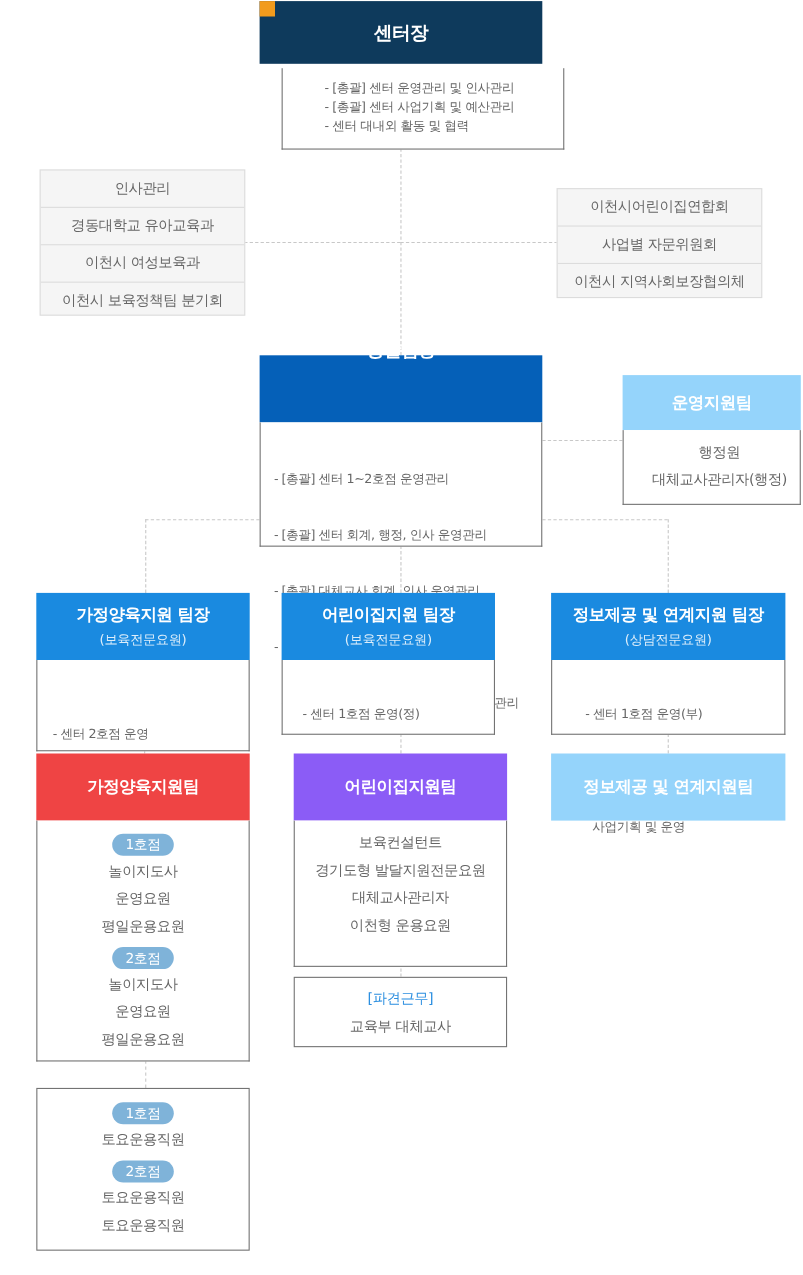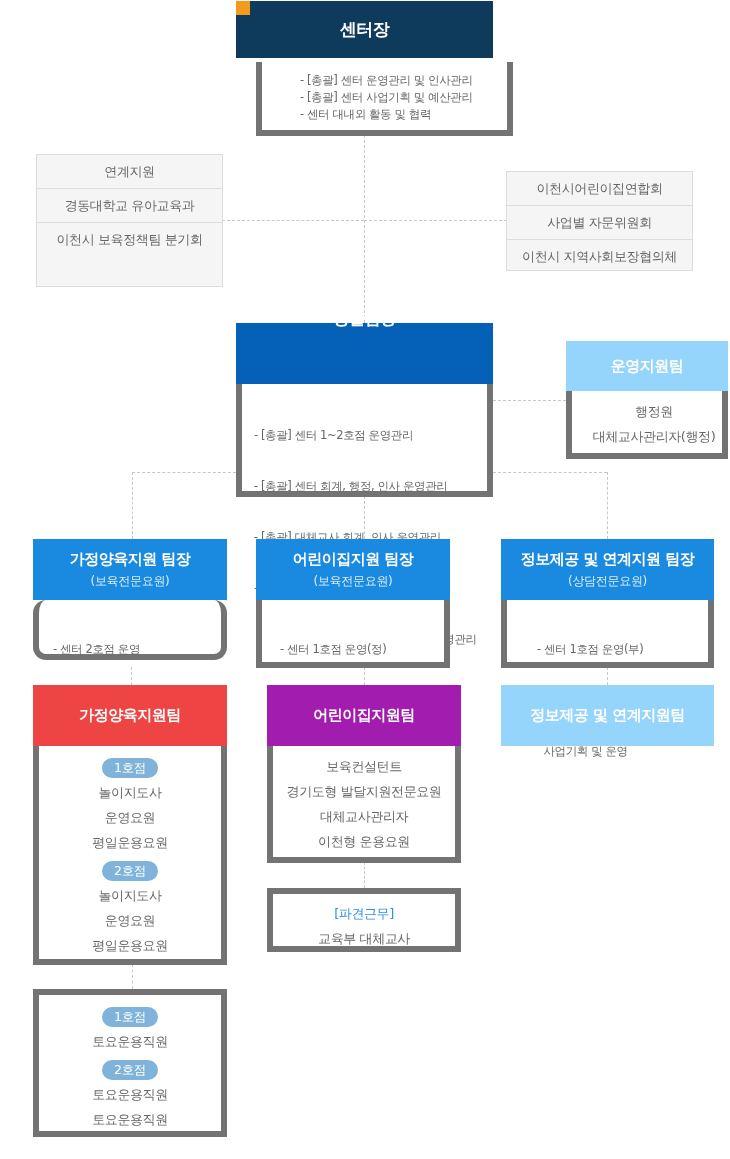--- a/index.html
+++ b/index.html
@@ -1,19 +1,19 @@
 <!DOCTYPE html>
 <html><head>
 <meta charset="utf-8">
 <style>
   html, body { margin:0; padding:0; background:#ffffff; }
   body { width:730px; height:1159px; position:relative; overflow:hidden;
          font-family:"DejaVu Sans","Liberation Sans",sans-serif; color:#666; }
   .abs { position:absolute; }
-  .box { position:absolute; background:#fff; border:6px solid #737373; box-sizing:border-box; }
+  .box { position:absolute; background:#fff; border:1px solid #737373; box-sizing:border-box; }
   .head { display:flex; flex-direction:column; align-items:center; justify-content:center; color:#fff; box-sizing:border-box; }
   .head .t { font-size:16px; font-weight:bold; letter-spacing:-0.5px; }
   .head .s { font-size:12px; margin-top:4px; opacity:0.85; letter-spacing:-0.3px; }
   .lines { font-size:11.5px; line-height:17px; color:#666; letter-spacing:-0.4px; }
   .lines div { white-space:nowrap; }
   .center-list { text-align:center; font-size:13px; color:#666; letter-spacing:-0.4px; }
   .center-list .row { line-height:25px; }
   .badge { display:inline-block; background:#7fb3d9; color:#fff; font-size:12.5px; border-radius:11px;
            padding:0 12px; line-height:20px; margin:3px 0 2px; }
   .blue-text { color:#2c8fe0; }
@@ -48,22 +48,23 @@
   </div>
   <div style="position:absolute; left:0; top:0; width:14px; height:14px; background:#f29b1d;"></div>
   <div class="box lines" style="left:0; top:61px; width:257px; height:74px; border-top:none; padding:10px 0 0 38px;margin-left:20px;">
     <div>- [총괄] 센터 운영관리 및 인사관리</div>
     <div>- [총괄] 센터 사업기획 및 예산관리</div>
     <div>- 센터 대내외 활동 및 협력</div>
   </div>
 </div>
 
 <div class="gtable" style="left:36px; top:154px; width:187px; height:133px;">
-  <div class="cell">연계지원</div>
+  <div class="cell">인사관리</div>
   <div class="cell">경동대학교 유아교육과</div>
+  <div class="cell">이천시 여성보육과</div>
   <div class="cell">이천시 보육정책팀 분기회</div>
 </div>
 
 <div class="gtable" style="left:506px; top:171px; width:187px; height:100px;">
   <div class="cell">이천시어린이집연합회</div>
   <div class="cell">사업별 자문위원회</div>
   <div class="cell">이천시 지역사회보장협의체</div>
 </div>
 
 <div class="abs" style="left:236px; top:323px; width:257px; height:174px;">
@@ -88,21 +89,21 @@
     <div class="row">행정원</div>
     <div class="row">대체교사관리자(행정)</div>
   </div>
 </div>
 
 <div class="abs" style="left:33px; top:539px; width:194px; height:129px;">
   <div class="head" style="position:absolute; left:0; top:0; width:194px; height:61px; background:#1a8ae0;">
     <span class="t" style="font-size:15px;">가정양육지원 팀장</span>
     <span class="s">(보육전문요원)</span>
   </div>
-  <div class="box lines" style="left:0; top:61px; width:194px; height:60px; border-top:none; padding:7px 0 0 14px; white-space:pre;border-radius:13px;">
+  <div class="box lines" style="left:0; top:61px; width:194px; height:83px; border-top:none; padding:25px 0 0 14px; white-space:pre;">
     <div>- 센터 2호점 운영</div>
     <div>- [총괄] 가정양육지원 사업기획</div>
     <div style="white-space:pre;">  및 운영</div>
   </div>
 </div>
 
 <div class="abs" style="left:256px; top:539px; width:194px; height:129px;">
   <div class="head" style="position:absolute; left:0; top:0; width:194px; height:61px; background:#1a8ae0;">
     <span class="t" style="font-size:15px;">어린이집지원 팀장</span>
     <span class="s">(보육전문요원)</span>
@@ -144,24 +145,24 @@
 
 <div class="box center-list" style="left:33px; top:989px; width:194px; height:148px; padding-top:9px;">
   <span class="badge">1호점</span>
   <div class="row">토요운용직원</div>
   <span class="badge" style="margin-top:6px;">2호점</span>
   <div class="row">토요운용직원</div>
   <div class="row">토요운용직원</div>
 </div>
 
 <div class="abs" style="left:267px; top:685px; width:194px; height:178px;">
-  <div class="head" style="position:absolute; left:0; top:0; width:194px; height:61px; background:#a21caf;">
+  <div class="head" style="position:absolute; left:0; top:0; width:194px; height:61px; background:#8b5cf6;">
     <span class="t" style="font-size:15px;">어린이집지원팀</span>
   </div>
-  <div class="box center-list" style="left:0; top:61px; width:194px; height:117px; border-top:none; padding-top:8px;">
+  <div class="box center-list" style="left:0; top:61px; width:194px; height:133px; border-top:none; padding-top:8px;">
     <div class="row">보육컨설턴트</div>
     <div class="row">경기도형 발달지원전문요원</div>
     <div class="row">대체교사관리자</div>
     <div class="row">이천형 운용요원</div>
   </div>
 </div>
 
 <div class="box center-list" style="left:267px; top:888px; width:194px; height:64px; padding-top:7px;">
   <div class="row blue-text">[파견근무]</div>
   <div class="row">교육부 대체교사</div>

